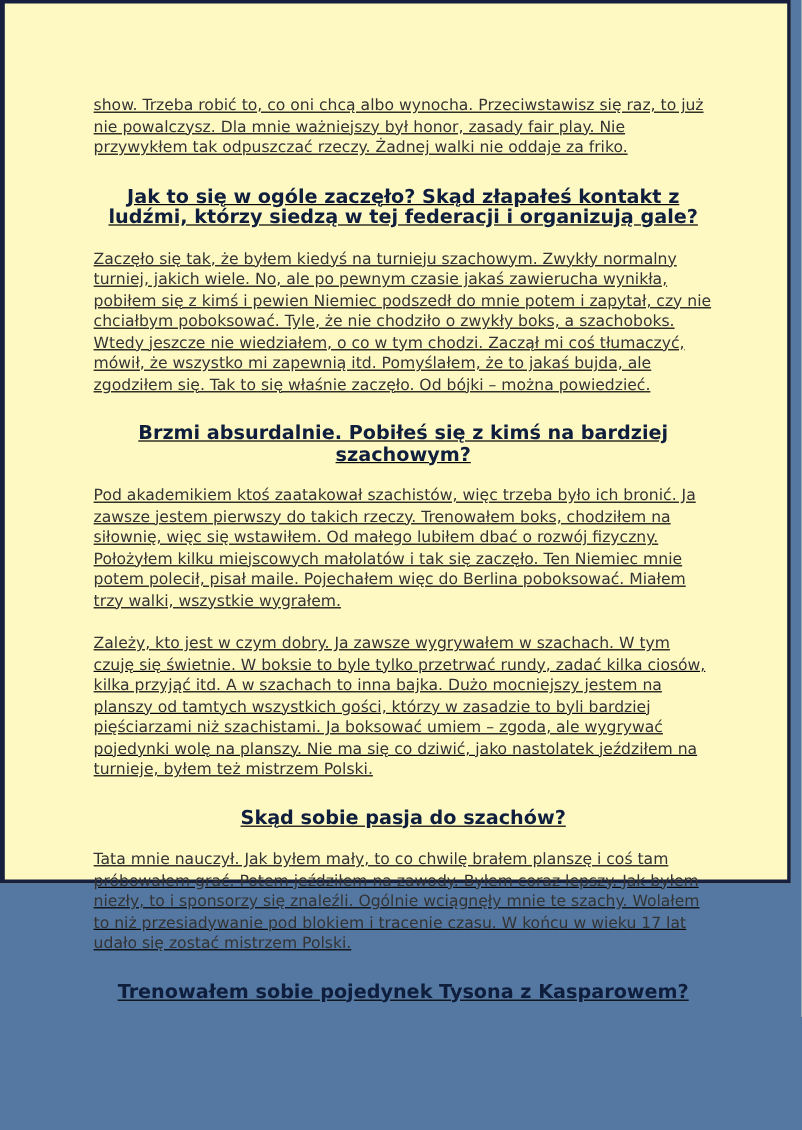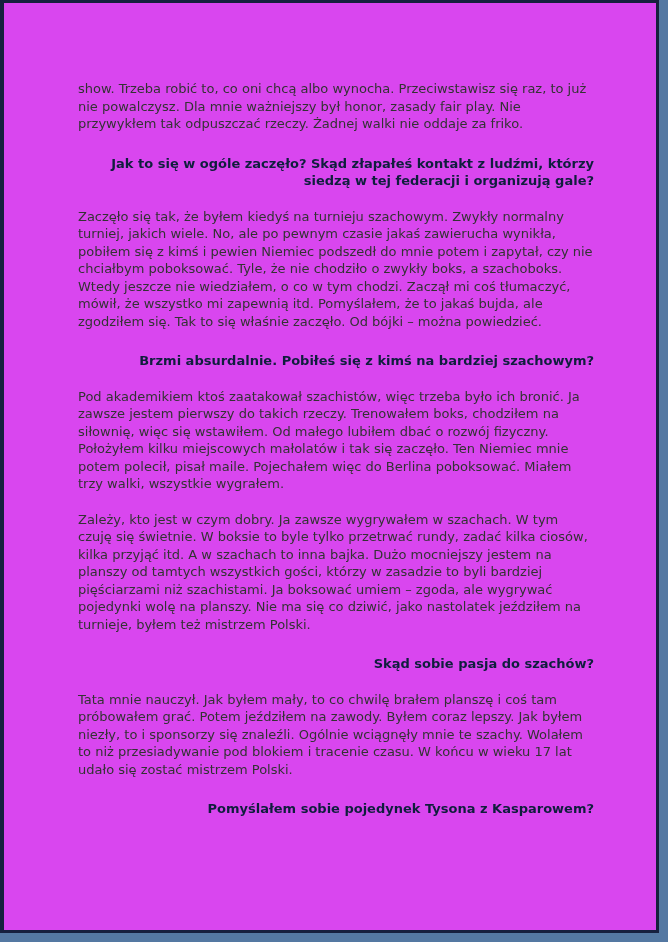--- a/index.html
+++ b/index.html
@@ -12,45 +12,46 @@
     background: #5478a2; 
     overflow: hidden;
     font-family: "DejaVu Sans", "Liberation Sans", sans-serif;
   }
   .doc-page {
     position: absolute;
     top: 0;
     left: 0;
     box-sizing: border-box;
     width: 659px;
-    height: 933px;
-    background: #d946ef;
+    height: 736px;
+    background: #fef9c3;
     border: 3px solid #16203e;
     border-left-width: 4px;
+    text-decoration: underline;
   }
   .doc-content {
     box-sizing: border-box;
     padding: 59px 62px 0 74px;
     width: 100%;
   }
   .doc-content p.answer,
   .doc-content p.continued {
     font-size: 13px;
     line-height: 17.5px;
     color: #333333;
     margin: 18px 0;
     text-align: left;
   }
   .doc-content h2.question {
-    font-size: 13px;
+    font-size: 16px;
     line-height: 17.5px;
     font-weight: bold;
     color: #0f1e3d;
     margin: 22px 0 18px 0;
-    text-align: right;
+    text-align: center;
   }
 </style>
 </head>
 <body>
 
 <div class="doc-page">
   <div class="doc-content">
 
     <p class="continued">show. Trzeba robić to, co oni chcą albo wynocha. Przeciwstawisz się raz, to już nie powalczysz. Dla mnie ważniejszy był honor, zasady fair play. Nie przywykłem tak odpuszczać rzeczy. Żadnej walki nie oddaje za friko.</p>
 
@@ -62,17 +63,17 @@
 
     <p class="answer">Pod akademikiem ktoś zaatakował szachistów, więc trzeba było ich bronić. Ja zawsze jestem pierwszy do takich rzeczy. Trenowałem boks, chodziłem na siłownię, więc się wstawiłem. Od małego lubiłem dbać o rozwój fizyczny. Położyłem kilku miejscowych małolatów i tak się zaczęło. Ten Niemiec mnie potem polecił, pisał maile. Pojechałem więc do Berlina poboksować. Miałem trzy walki, wszystkie wygrałem.</p>
 
 
     <p class="answer">Zależy, kto jest w czym dobry. Ja zawsze wygrywałem w szachach. W tym czuję się świetnie. W boksie to byle tylko przetrwać rundy, zadać kilka ciosów, kilka przyjąć itd. A w szachach to inna bajka. Dużo mocniejszy jestem na planszy od tamtych wszystkich gości, którzy w zasadzie to byli bardziej pięściarzami niż szachistami. Ja boksować umiem – zgoda, ale wygrywać pojedynki wolę na planszy. Nie ma się co dziwić, jako nastolatek jeździłem na turnieje, byłem też mistrzem Polski.</p>
 
     <h2 class="question">Skąd sobie pasja do szachów?</h2>
 
     <p class="answer">Tata mnie nauczył. Jak byłem mały, to co chwilę brałem planszę i coś tam próbowałem grać. Potem jeździłem na zawody. Byłem coraz lepszy. Jak byłem niezły, to i sponsorzy się znaleźli. Ogólnie wciągnęły mnie te szachy. Wolałem to niż przesiadywanie pod blokiem i tracenie czasu. W końcu w wieku 17 lat udało się zostać mistrzem Polski.</p>
 
-    <h2 class="question">Pomyślałem sobie pojedynek Tysona z Kasparowem?</h2>
+    <h2 class="question">Trenowałem sobie pojedynek Tysona z Kasparowem?</h2>
 
 
   </div>
 </div>
 
 </body></html>

